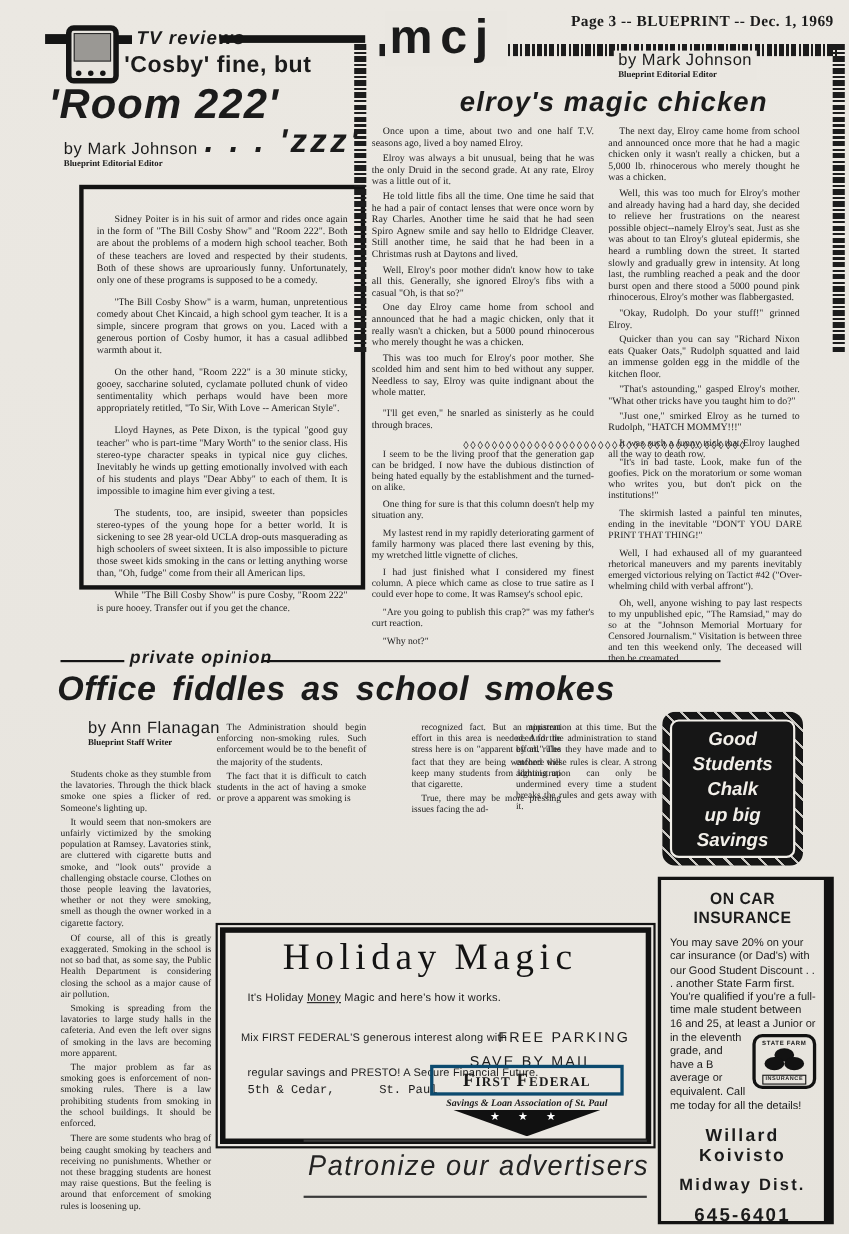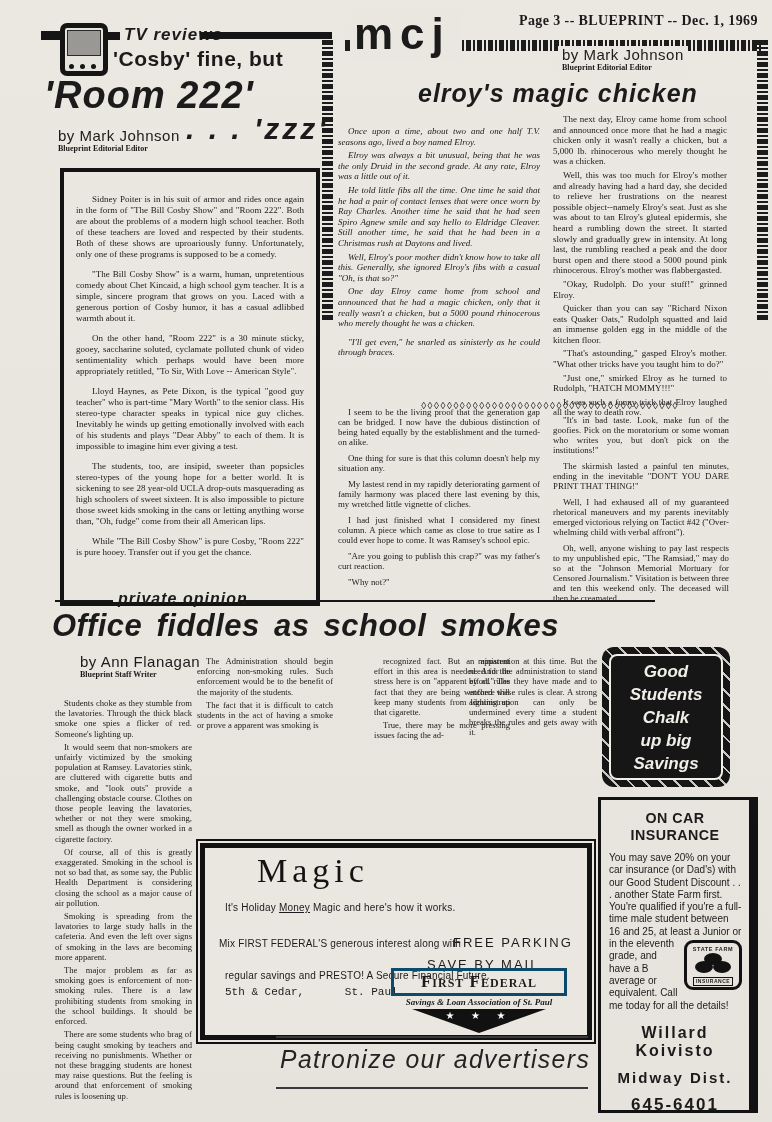--- a/index.html
+++ b/index.html
@@ -22,35 +22,35 @@
   .tv-bar-left { left:41px; top:31px; width:21px; height:9px; background:#151515; }
   .tv-bar-right { left:106px; top:32px; width:14px; height:8px; background:#151515; }
   .tv-kicker { left:124px; top:26px; font:bold italic 17px/18px "Liberation Sans", sans-serif; letter-spacing:1px; }
   .kicker-bar { left:200px; top:32px; width:132px; height:7px; background:#151515; }
   .tv-h1 { left:113px; top:47px; font:bold 21px/24px "Liberation Sans", sans-serif; letter-spacing:.5px; }
   .tv-h2 { left:44px; top:74px; font:bold italic 38px/42px "Liberation Sans", sans-serif; letter-spacing:1px; }
   .tv-byline { left:58px; top:127px; }
   .byline-name { font:15px/17px "Liberation Sans", sans-serif; letter-spacing:.5px; }
   .byline-title { font:bold 8px/10px "Liberation Serif", serif; }
   .tv-h3 { left:186px; top:112px; font:bold italic 30px/34px "Liberation Sans", sans-serif; letter-spacing:3px; }
-  .tv-box { left:60px; top:168px; width:260px; height:438px; border:4px solid #131313; padding:22px 12px 12px; }
+  .tv-box { left:72px; top:168px; width:260px; height:368px; border:4px solid #131313; padding:22px 12px 12px; }
   .body-copy p { font-size:9px; line-height:11px; text-align:justify; text-indent:16px; margin:0 0 9px; }
 
   
   .chain-h { left:345px; top:40px; width:416px; height:11px;
     background:repeating-linear-gradient(90deg,#1c1c1c 0 5px, rgba(0,0,0,0) 5px 7px, #1c1c1c 7px 9px, rgba(0,0,0,0) 9px 11px); }
   .chain-v { width:11px; height:280px;
     background:repeating-linear-gradient(0deg,#1c1c1c 0 5px, rgba(0,0,0,0) 5px 7px, #1c1c1c 7px 9px, rgba(0,0,0,0) 9px 11px); }
   .chain-left { left:322px; top:40px; }
   .chain-right { left:757px; top:40px; }
   .mcj-title { left:350px; top:10px; font:bold 44px/48px "Liberation Sans", sans-serif; letter-spacing:7px; background:#eae7e1; padding:0 10px 2px 4px; z-index:2; }
   .mcj-byline { left:558px; top:46px; background:#eae7e1; padding:0 4px; z-index:2; }
   .mcj-subhead { left:418px; top:79px; font:bold italic 25px/28px "Liberation Sans", sans-serif; letter-spacing:1px; }
   .mcj-col p, .cont-col p { font-size:9px; line-height:10.6px; text-align:justify; text-indent:10px; margin:0 0 3px; }
-  .mcj-left { left:338px; top:126px; width:202px;font-style:italic; }
+  .mcj-left { left:338px; top:114px; width:202px; }
   .mcj-right { left:553px; top:114px; width:174px; }
   .divider { left:380px; top:400px; width:340px; text-align:center; font-size:10px; letter-spacing:1.5px; color:#222; }
   .cont-col p { font-size:8.8px; line-height:10px; margin:0 0 6px; }
   .cont-left { left:338px; top:407px; width:202px; }
   .cont-right { left:553px; top:415px; width:176px; }
 
   
   .kick-line { height:2px; background:#151515; }
   .kl1 { left:55px; top:600px; width:58px; }
   .kl2 { left:238px; top:600px; width:417px; }
@@ -156,20 +156,21 @@
       <div class="byline-name">by Mark Johnson</div>
       <div class="byline-title">Blueprint Editorial Editor</div>
     </div>
     <div class="abs mcj-subhead">elroy's magic chicken</div>
     <div class="abs mcj-col mcj-left">
       <p>Once upon a time, about two and one half T.V. seasons ago, lived a boy named Elroy.</p>
       <p>Elroy was always a bit unusual, being that he was the only Druid in the second grade. At any rate, Elroy was a little out of it.</p>
       <p>He told little fibs all the time. One time he said that he had a pair of contact lenses that were once worn by Ray Charles. Another time he said that he had seen Spiro Agnew smile and say hello to Eldridge Cleaver. Still another time, he said that he had been in a Christmas rush at Daytons and lived.</p>
       <p>Well, Elroy's poor mother didn't know how to take all this. Generally, she ignored Elroy's fibs with a casual "Oh, is that so?"</p>
       <p>One day Elroy came home from school and announced that he had a magic chicken, only that it really wasn't a chicken, but a 5000 pound rhinocerous who merely thought he was a chicken.</p>
+      <p>This was too much for Elroy's poor mother. She scolded him and sent him to bed without any supper. Needless to say, Elroy was quite indignant about the whole matter.</p>
       <p style="margin-top:8px">"I'll get even," he snarled as sinisterly as he could through braces.</p>
     </div>
     <div class="abs mcj-col mcj-right">
       <p>The next day, Elroy came home from school and announced once more that he had a magic chicken only it wasn't really a chicken, but a 5,000 lb. rhinocerous who merely thought he was a chicken.</p>
       <p>Well, this was too much for Elroy's mother and already having had a hard day, she decided to relieve her frustrations on the nearest possible object--namely Elroy's seat. Just as she was about to tan Elroy's gluteal epidermis, she heard a rumbling down the street. It started slowly and gradually grew in intensity. At long last, the rumbling reached a peak and the door burst open and there stood a 5000 pound pink rhinocerous. Elroy's mother was flabbergasted.</p>
       <p>"Okay, Rudolph. Do your stuff!" grinned Elroy.</p>
       <p>Quicker than you can say "Richard Nixon eats Quaker Oats," Rudolph squatted and laid an immense golden egg in the middle of the kitchen floor.</p>
       <p>"That's astounding," gasped Elroy's mother. "What other tricks have you taught him to do?"</p>
       <p>"Just one," smirked Elroy as he turned to Rudolph, "HATCH MOMMY!!!"</p>
       <p>It was such a funny trick that Elroy laughed all the way to death row.</p>
@@ -220,20 +221,21 @@
       <p>recognized fact. But an apparent effort in this area is needed. And the stress here is on "apparent effort." The fact that they are being watched will keep many students from lighting up that cigarette.</p>
       <p>True, there may be more pressing issues facing the ad-</p>
     </div>
     <div class="abs op-col op-c4">
       <p>ministration at this time. But the need for the administration to stand by all rules they have made and to enforce these rules is clear. A strong administration can only be undermined every time a student breaks the rules and gets away with it.</p>
     </div>
   </section>
 
   <section class="abs holiday">
     <div class="holiday-title">
+      <span>Holiday</span>
       <span>Magic</span>
     </div>
     <div class="typ typ-1"><span>It's Holiday </span><span class="u">Money</span><span> Magic and here's how it works.</span></div>
     <div class="typ typ-2">Mix FIRST FEDERAL'S generous interest  along with</div>
     <div class="typ typ-3">regular savings and PRESTO! A Secure  Financial Future.</div>
     <div class="hm-free">FREE PARKING</div>
     <div class="hm-save">SAVE BY MAIL</div>
     <div class="hm-addr">
       <span>5th &amp; Cedar,</span>
       <span class="city">St. Paul</span>

